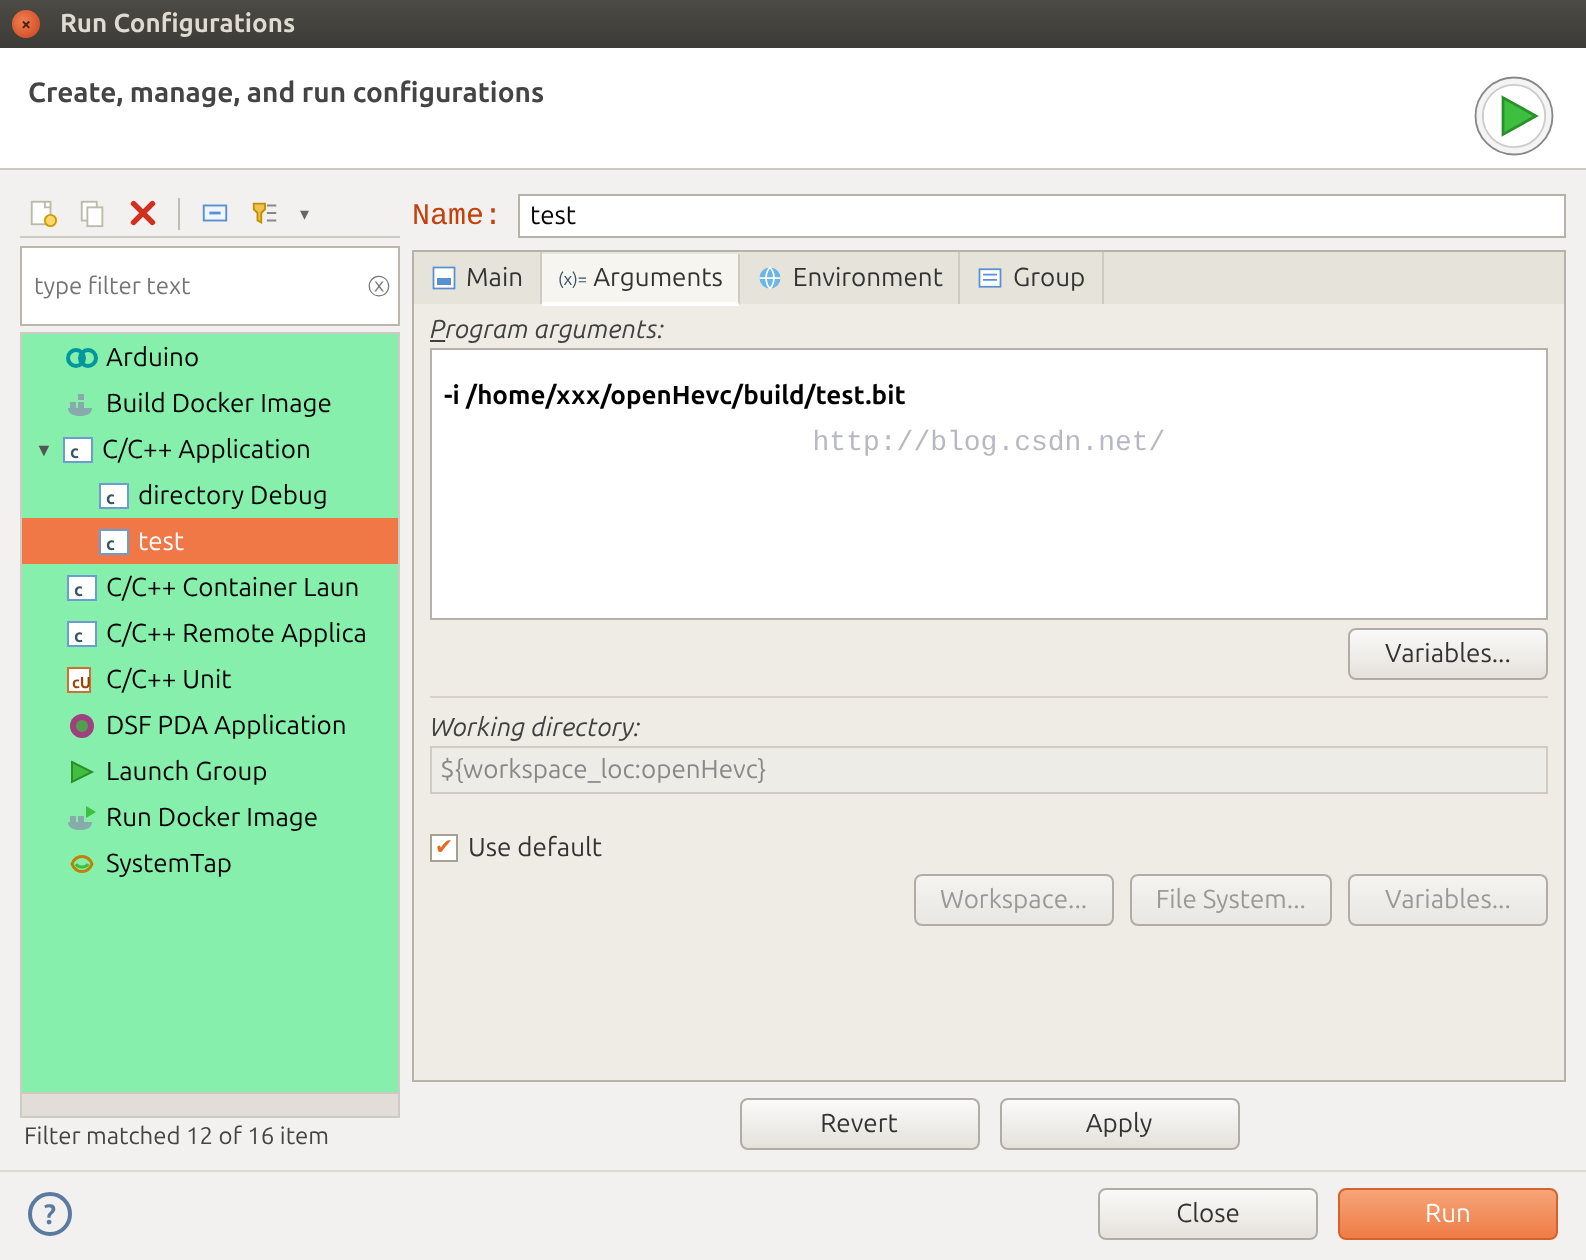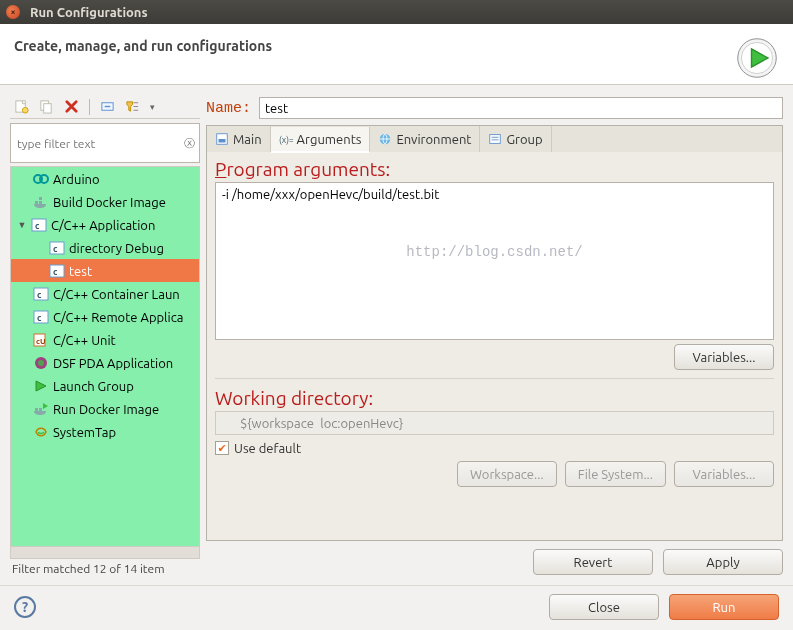--- a/index.html
+++ b/index.html
@@ -40,39 +40,39 @@
   .name-row label { font-size:15px; margin-right:8px; color:#c2410c;font-family:Liberation Mono, monospace; }
   .name-row input { flex:1; height:22px; border:1px solid #b7b2a9; padding:0 5px; font-size:13px; background:#fff;}
 
   .tab-group { border:1px solid #b7b2a9; background:#efece5; flex:1; display:flex; flex-direction:column;}
   .tabs { display:flex; height:26px; background:#e6e3db; font-size:13px; }
   .tab { display:flex; align-items:center; padding:0 8px; border-right:1px solid #cfcac2; gap:4px; color:#333;}
   .tab.active { background:#f7f5f0; border-bottom:2px solid #fff; position:relative; top:1px; }
   .tic-sm { width:14px; height:14px; }
 
   .tab-content { flex:1; padding:6px 8px; display:flex; flex-direction:column; background:#efece5;}
-  .field-label { font-size:19px; color:#b91c1c; margin-bottom:2px; text-decoration:underline dotted transparent;}
+  .field-label { font-size:13px; color:#404040; margin-bottom:2px; text-decoration:underline dotted transparent;font-style:italic;}
   .access { text-decoration:underline; }
 
-  textarea.prog-args { width:100%; height:158px; resize:none; font-size:13px; border:1px solid #b7b2a9; padding:4px 6px; background:#fff; font-family:inherit;}
+  textarea.prog-args { width:100%; height:136px; resize:none; font-size:13px; border:1px solid #b7b2a9; padding:16px 6px; background:#fff; font-family:inherit;font-weight:bold;}
   .watermark { position:relative; top:-96px; left:0; text-align:center; color:#b8b8c4; font-family:"Courier New",monospace; font-size:14px; pointer-events:none; height:0;}
 
   .btn { height:26px; min-width:100px; padding:0 12px; font-size:13px; background:linear-gradient(#fafafa,#e5e2db); border:1px solid #b2ada4; border-radius:4px; color:#333;}
   .btn.primary { background:linear-gradient(#f6a477,#ef7c47); color:#fff; border-color:#d4622a;}
   .btn:disabled { color:#999; background:linear-gradient(#f4f3f0,#e9e7e2);}
   .btn-row { display:flex; justify-content:flex-end; gap:8px; margin-top:4px;}
   .btn-row.left-gap { margin-top:6px;}
 
-  .wd-input { width:100%; height:24px; border:1px solid #cfcac2; background:#eeece6; padding:0 24px; font-size:13px; color:#888;}
-  .chk-row { display:flex; align-items:center; margin-top:6px; gap:5px; font-size:13px; color:#333;}
+  .wd-input { width:100%; height:24px; border:1px solid #cfcac2; background:#eeece6; padding:0 4px; font-size:13px; color:#888;}
+  .chk-row { display:flex; align-items:center; margin-top:20px; gap:5px; font-size:13px; color:#333;}
   .chk { width:14px; height:14px; border:1px solid #a59f94; background:#fff; display:inline-flex; align-items:center; justify-content:center;}
   .chk.checked::after { content:"✔"; font-size:11px; color:#e86a20; line-height:1;}
 
   .divider-h { height:1px; background:#d6d1c8; margin:8px 0;}
-  .bottom-buttons { display:flex; justify-content:flex-end; gap:10px; margin-top:8px;}
+  .bottom-buttons { display:flex; justify-content:center; gap:10px; margin-top:8px;}
 
   .footer { display:flex; padding:8px 14px 12px 14px; align-items:center; border-top:1px solid #dedad2; background:#f2f1f0;}
   .help-ic { width:22px; height:22px; border:2px solid #5a7aa2; border-radius:50%; color:#5a7aa2; display:inline-flex; align-items:center; justify-content:center; font-weight:bold; font-size:14px;}
   .footer-btns { margin-left:auto; display:flex; gap:10px;padding-left:39px;}
 </style>
 </head>
 <body>
 
 <div class="titlebar">
   <span class="close-btn">×</span>
@@ -205,21 +205,21 @@
       </div>
       <div class="tree-item level1">
         <svg class="tic" viewBox="0 0 16 16">
             <path d="M3 8c2-5 8-5 10 0-2 5-8 5-10 0z" fill="none" stroke="#c08000" stroke-width="1.5"></path>
             <path d="M5 8c1 2 5 2 6 0" fill="none" stroke="#3fbf3f" stroke-width="1.5"></path>
           </svg>
         <span>SystemTap</span>
       </div>
     </div>
     <div class="scroll-placeholder"></div>
-    <div class="filter-status">Filter matched 12 of 14 item</div>
+    <div class="filter-status">Filter matched 12 of 16 item</div>
   </div>
 
   <div class="right-pane">
     <div class="name-row">
       <label>Name:</label>
       <input value="test" style="">
     </div>
 
     <div class="tab-group">
       <div class="tabs">

